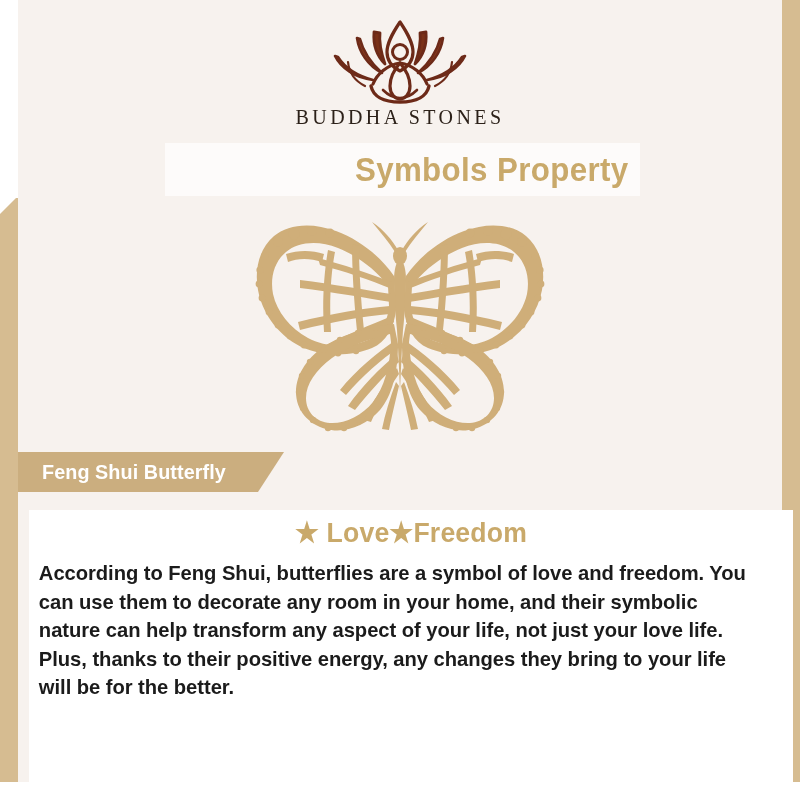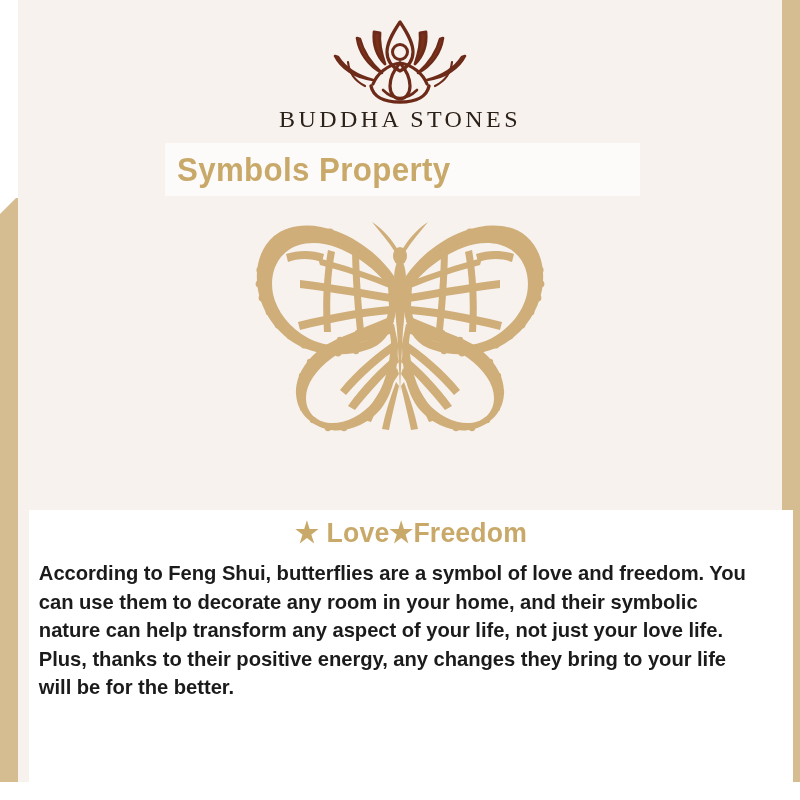--- a/index.html
+++ b/index.html
@@ -91,38 +91,38 @@
     justify-content: flex-start;
   }
   .logo-mark {
     width: 190px;
     height: 92px;
     display: block;
   }
   .logo-word {
     margin-top: -2px;
     font-family: "Liberation Serif", serif;
-    font-size: 24px;
+    font-size: 20px;
     letter-spacing: 3.4px;
     color: #2c2119;
     font-weight: 400;
     white-space: nowrap;
   }
 
   
   .title-band {
     position: absolute;
     left: 147px;
     top: 143px;
     width: 475px;
     height: 53px;
     background: #fdfbfa;
     display: flex;
     align-items: center;
-    justify-content: flex-start;
+    justify-content: flex-end;
   }
   .title-text {
     font-family: "Liberation Sans Narrow", "Liberation Sans", sans-serif;
     font-size: 34px;
     font-weight: bold;
     color: #c9a96a;
     letter-spacing: 0.4px;
     transform: scaleX(0.92);
     white-space: nowrap;
   }
@@ -403,20 +403,23 @@
           <circle cx="236" cy="208" r="3.2"></circle>
             <circle cx="221" cy="200" r="3.2"></circle>
           <circle cx="256" cy="130" r="3.2"></circle>
             <circle cx="240" cy="120" r="3.2"></circle>
           <circle cx="222" cy="113" r="3.2"></circle>
             <circle cx="204" cy="108" r="3.2"></circle>
         </g>
       </svg>
     </div>
 
+    <div class="tag">
+      <span class="tag-label">Feng Shui Butterfly</span>
+    </div>
 
     <div class="panel">
       <h2 class="subhead">★ Love★Freedom</h2>
       <p class="body-copy">According to Feng Shui, butterflies are a symbol of love and freedom. You can use them to decorate any room in your home, and their symbolic nature can help transform any aspect of your life, not just your love life. Plus, thanks to their positive energy, any changes they bring to your life will be for the better.</p>
     </div>
 
   </div>
 </div>
 
 </body></html>

